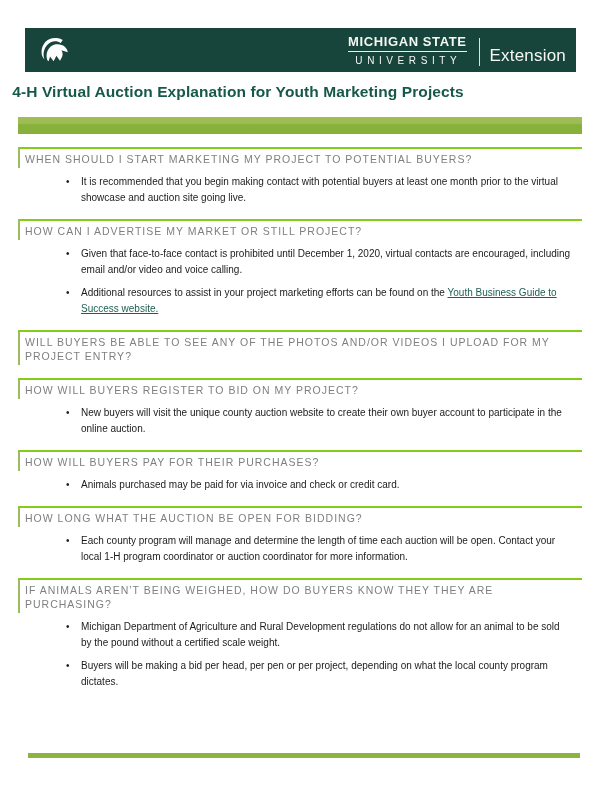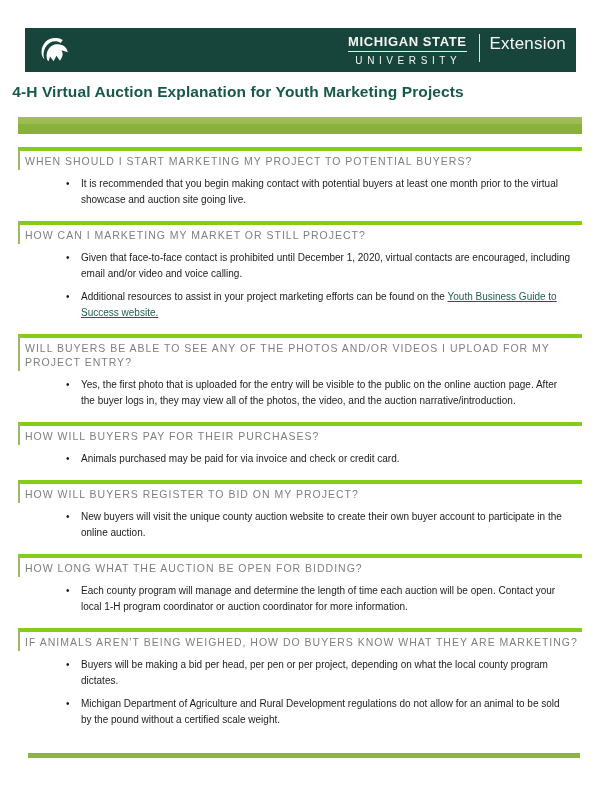--- a/index.html
+++ b/index.html
@@ -17,21 +17,21 @@
     position: absolute;
     left: 25px; top: 28px;
     width: 551px; height: 44px;
     background: #18453B;
     display: flex;
     align-items: center;
     justify-content: space-between;
     padding: 0 10px 0 13px;
   }
   .helmet { width: 34px; height: 32px; display: block; }
-  .brand-group { display: flex; align-items: flex-start; }
+  .brand-group { display: flex; align-items: flex-end; }
   .wordmark { text-align: center; color: #f5f7f4; }
   .wordmark-top {
     font-size: 13px; font-weight: 700; letter-spacing: 0.6px;
     border-bottom: 1.5px solid #e9efe9;
     padding-bottom: 2px; white-space: nowrap;
   }
   .wordmark-bottom {
     font-size: 10px; font-weight: 400; letter-spacing: 4.6px;
     margin-top: 2.5px; white-space: nowrap;
     padding-left: 2px;
@@ -62,21 +62,21 @@
   }
 
   
   .sections {
     position: absolute;
     left: 18px; top: 147px;
     width: 564px;
   }
   .qa-section { margin-bottom: 13px; }
   .qa-heading {
-    border-top: 4px solid #84cc16;
+    border-top: 2px solid #84cc16;
     border-left: 2px solid #9dbc60;
     padding: 3px 0 2px 5px;
     color: #7f7f7f;
     font-size: 10.5px;
     font-weight: 400;
     letter-spacing: 1px;
     line-height: 14px;
   }
   .qa-bullets {
     margin: 6px 0 0 48px;
@@ -138,52 +138,49 @@
 <div class="lime-banner"></div>
 
 <div class="sections" id="sections">
     <section class="qa-section">
       <h2 class="qa-heading">WHEN SHOULD I START MARKETING MY PROJECT TO POTENTIAL BUYERS?</h2>
       <ul class="qa-bullets">
         <li>It is recommended that you begin making contact with potential buyers at least one month prior to the virtual showcase and auction site going live.</li>
       </ul>
     </section>
     <section class="qa-section">
-      <h2 class="qa-heading">HOW CAN I MARKETING MY MARKET OR STILL PROJECT?</h2>
+      <h2 class="qa-heading">HOW CAN I ADVERTISE MY MARKET OR STILL PROJECT?</h2>
       <ul class="qa-bullets">
         <li>Given that face-to-face contact is prohibited until December 1, 2020, virtual contacts are encouraged, including email and/or video and voice calling.</li>
         <li>Additional resources to assist in your project marketing efforts can be found on the <a href="#" class="doc-link">Youth Business Guide to Success website.</a></li>
       </ul>
     </section>
     <section class="qa-section">
       <h2 class="qa-heading">WILL BUYERS BE ABLE TO SEE ANY OF THE PHOTOS AND/OR VIDEOS I UPLOAD FOR MY PROJECT ENTRY?</h2>
+    </section>
+    <section class="qa-section">
+      <h2 class="qa-heading">HOW WILL BUYERS REGISTER TO BID ON MY PROJECT?</h2>
       <ul class="qa-bullets">
-        <li>Yes, the first photo that is uploaded for the entry will be visible to the public on the online auction page. After the buyer logs in, they may view all of the photos, the video, and the auction narrative/introduction.</li>
+        <li>New buyers will visit the unique county auction website to create their own buyer account to participate in the online auction.</li>
       </ul>
     </section>
     <section class="qa-section">
       <h2 class="qa-heading">HOW WILL BUYERS PAY FOR THEIR PURCHASES?</h2>
       <ul class="qa-bullets">
         <li>Animals purchased may be paid for via invoice and check or credit card.</li>
       </ul>
     </section>
     <section class="qa-section">
-      <h2 class="qa-heading">HOW WILL BUYERS REGISTER TO BID ON MY PROJECT?</h2>
-      <ul class="qa-bullets">
-        <li>New buyers will visit the unique county auction website to create their own buyer account to participate in the online auction.</li>
-      </ul>
-    </section>
-    <section class="qa-section">
       <h2 class="qa-heading">HOW LONG WHAT THE AUCTION BE OPEN FOR BIDDING?</h2>
       <ul class="qa-bullets">
         <li>Each county program will manage and determine the length of time each auction will be open. Contact your local 1-H program coordinator or auction coordinator for more information.</li>
       </ul>
     </section>
     <section class="qa-section">
-      <h2 class="qa-heading">IF ANIMALS AREN’T BEING WEIGHED, HOW DO BUYERS KNOW WHAT THEY ARE MARKETING?</h2>
+      <h2 class="qa-heading">IF ANIMALS AREN’T BEING WEIGHED, HOW DO BUYERS KNOW THEY THEY ARE PURCHASING?</h2>
       <ul class="qa-bullets">
+        <li>Michigan Department of Agriculture and Rural Development regulations do not allow for an animal to be sold by the pound without a certified scale weight.</li>
         <li>Buyers will be making a bid per head, per pen or per project, depending on what the local county program dictates.</li>
-        <li>Michigan Department of Agriculture and Rural Development regulations do not allow for an animal to be sold by the pound without a certified scale weight.</li>
       </ul>
     </section>
   </div>
 
 <div class="footer-rule"></div>
 
 </body></html>

